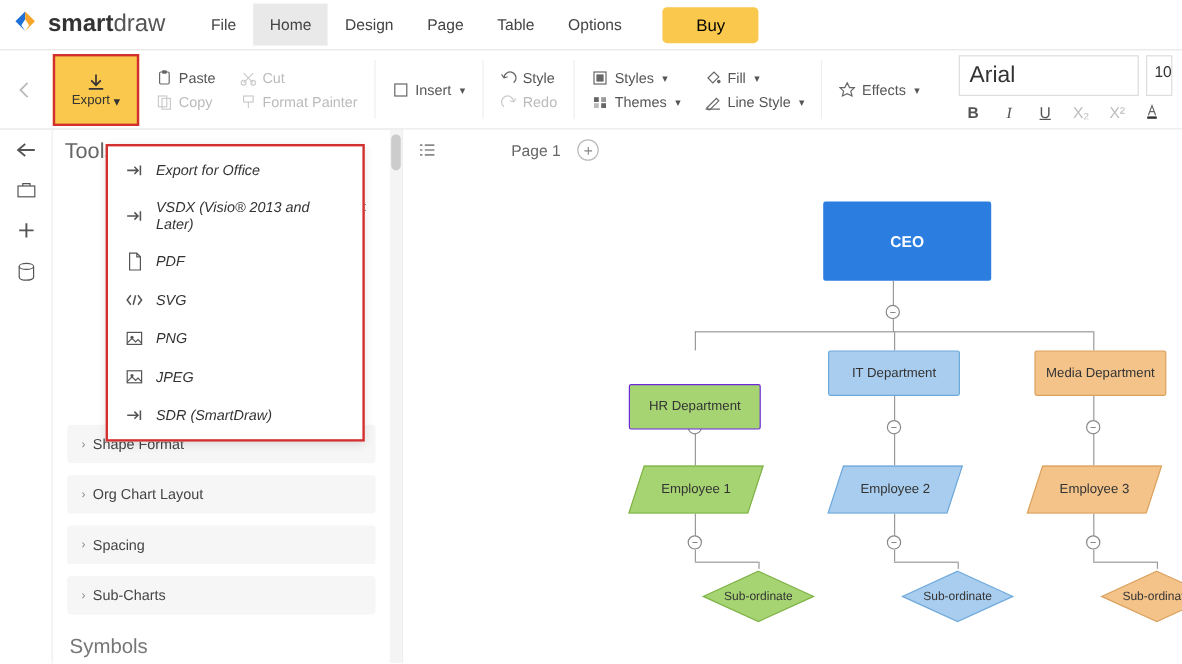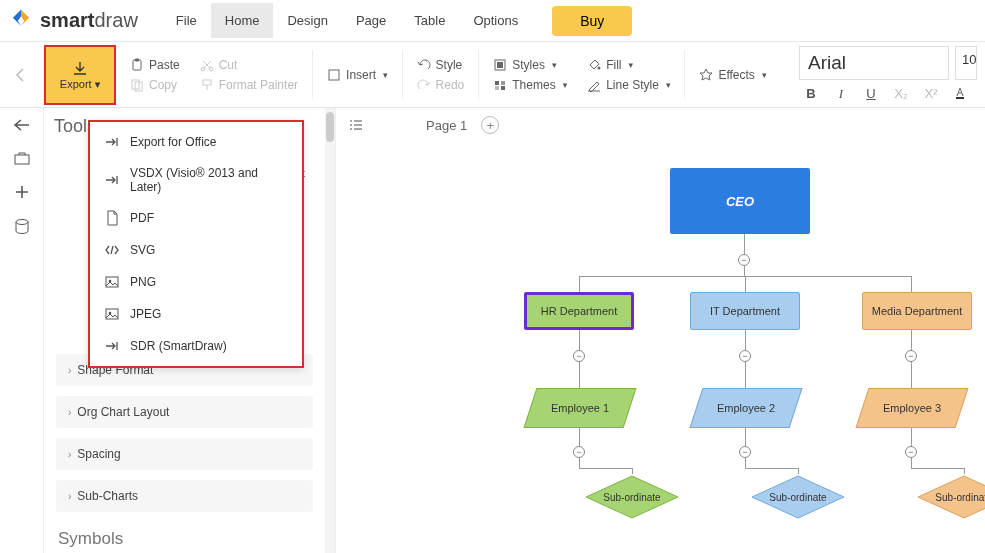--- a/index.html
+++ b/index.html
@@ -38,43 +38,43 @@
 .workspace { display: flex; height: calc(553px - 42px - 66px); }
 .side-rail { width: 44px; border-right: 1px solid #eee; display: flex; flex-direction: column; align-items: center; padding-top: 10px; gap: 18px; color: #555; }
 .side-rail .ic { cursor: pointer; }
 
 .left-panel { width: 292px; border-right: 1px solid #eee; position: relative; padding: 6px 10px 0 10px; overflow: hidden; }
 .tools-title { font-size: 18px; color: #666; padding: 2px 0 6px 0; }
 .panel-scroll { position: absolute; right: 0; top: 0; bottom: 0; width: 10px; background: #f4f4f4; }
 .panel-thumb { position: absolute; right: 1px; top: 4px; width: 8px; height: 30px; background: #ccc; border-radius: 4px; }
 
 .export-menu { position: absolute; left: 44px; top: 12px; width: 216px; background: #fff; border: 2px solid #d32f2f; z-index: 50; padding: 4px 0; box-shadow: 0 2px 8px rgba(0,0,0,.12); }
-.export-menu .mi { display: flex; align-items: center; gap: 10px; padding: 8px 14px; cursor: pointer; font-size: 12px; color: #333; }
+.export-menu .mi { display: flex; align-items: center; gap: 10px; padding: 8px 14px; cursor: pointer; font-size: 12px; color: #333; font-style: italic; }
 .mi-ic { width: 16px; height: 16px; display: flex; align-items: center; justify-content: center; color: #555; }
 
 .t-icon { position: absolute; right: 30px; top: 36px; text-align: center; color: #555; font-size: 11px; }
 .t-icon .T { font-family: Georgia, serif; font-size: 20px; }
 
 .acc-list { position: absolute; left: 12px; right: 22px; top: 246px; display: flex; flex-direction: column; gap: 10px; }
 .acc { background: #f6f6f6; border-radius: 3px; padding: 9px 12px; font-size: 12px; color: #444; cursor: pointer; display: flex; align-items: center; gap: 6px; }
 .acc .ch { font-size: 10px; color: #888; }
 .symbols-title { position: absolute; left: 14px; bottom: 4px; font-size: 17px; color: #777; }
 
 .canvas-wrap { flex: 1; position: relative; background: #fff; }
 .canvas-top { display: flex; align-items: center; gap: 14px; padding: 8px 12px; color: #666; font-size: 13px; }
 .canvas-top .ic { cursor: pointer; }
 .page-tab { margin-left: 48px; }
 .add-page { width: 18px; height: 18px; border: 1px solid #bbb; border-radius: 50%; display: flex; align-items: center; justify-content: center; font-size: 13px; color: #888; cursor: pointer; }
 
 
 .chart { position: absolute; left: 90px; top: 48px; right: 0; bottom: 0; }
 .node { position: absolute; display: flex; align-items: center; justify-content: center; font-size: 11px; text-align: center; }
-.ceo { left: 244px; top: 12px; width: 140px; height: 66px; background: #2b7de0; color: #fff; font-weight: bold; border-radius: 2px; font-size: 13px; font-style: italic; }
+.ceo { left: 260px; top: 12px; width: 140px; height: 66px; background: #2b7de0; color: #fff; font-weight: bold; border-radius: 2px; font-size: 13px; }
 .dept { width: 110px; height: 38px; border-radius: 2px; top: 136px; }
-.d1 { left: 98px; background: #a7d473; border: 3px solid #6d28d9; }
+.d1 { left: 98px; background: #a7d473; border: 1px solid #6d28d9; margin-top: 28px; }
 .d2 { left: 264px; background: #a9cdee; border: 1px solid #6fa9db; }
 .d3 { left: 436px; background: #f3c38a; border: 1px solid #dba25f; }
 .emp { width: 100px; height: 40px; top: 232px; transform: skewX(-18deg); }
 .emp span { transform: skewX(18deg); display: block; }
 .e1 { left: 104px; background: #a7d473; border: 1px solid #7fb347; }
 .e2 { left: 270px; background: #a9cdee; border: 1px solid #6fa9db; }
 .e3 { left: 436px; background: #f3c38a; border: 1px solid #dba25f; }
 .sub { width: 96px; height: 46px; top: 318px; background: #fff; }
 .sub .dia { position: absolute; inset: 0; }
 .sub .lbl { position: absolute; inset: 0; display: flex; align-items: center; justify-content: center; font-size: 10px; }

